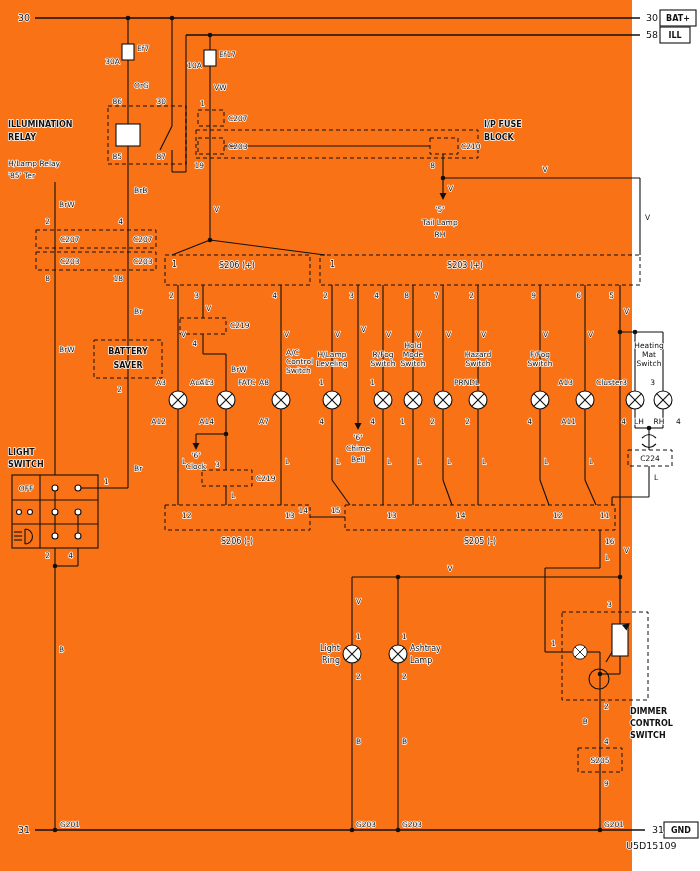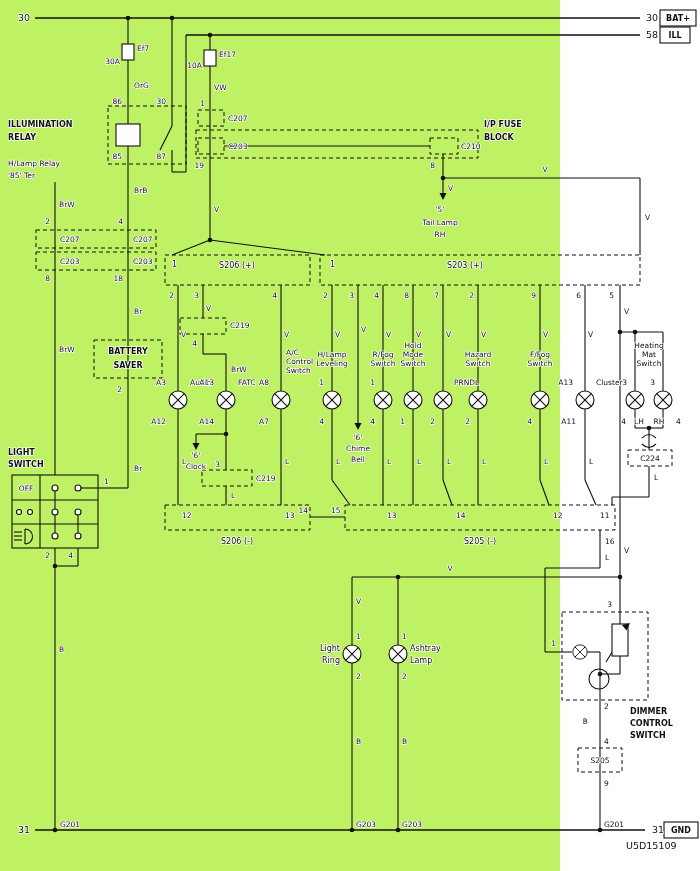--- a/index.html
+++ b/index.html
@@ -1,16 +1,16 @@
 <!DOCTYPE html>
 <html><head>
 <meta charset="utf-8">
 <style>
   html,body{margin:0;padding:0;background:#fff;}
-  .page{width:560px;height:871px;background:#bef264;position:relative;font-family:"Liberation Sans",sans-serif;}
+  .page{width:632px;height:871px;background:#f97316;position:relative;font-family:"Liberation Sans",sans-serif;}
   svg{display:block;}
   svg text{font-family:"DejaVu Sans",sans-serif;fill:#111;font-size:7.5px;
            paint-order:stroke;stroke:#fff;stroke-width:1.5px;stroke-linejoin:round;}
   text.e{text-anchor:end}
   text.c{text-anchor:middle}
   text.f8{font-size:8px}
   text.f9{font-size:9.5px}
   text.bd{font-weight:bold}
   .wire{stroke:#111;stroke-width:1.1;fill:none}
   .rail{stroke:#111;stroke-width:1.3;fill:none}

